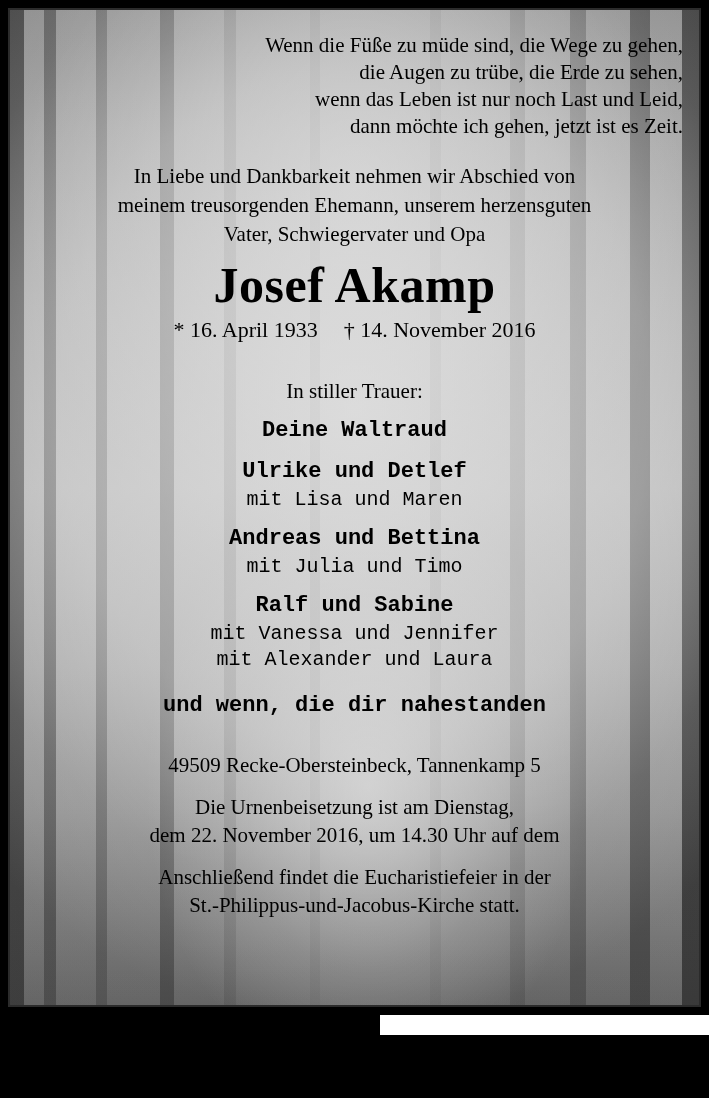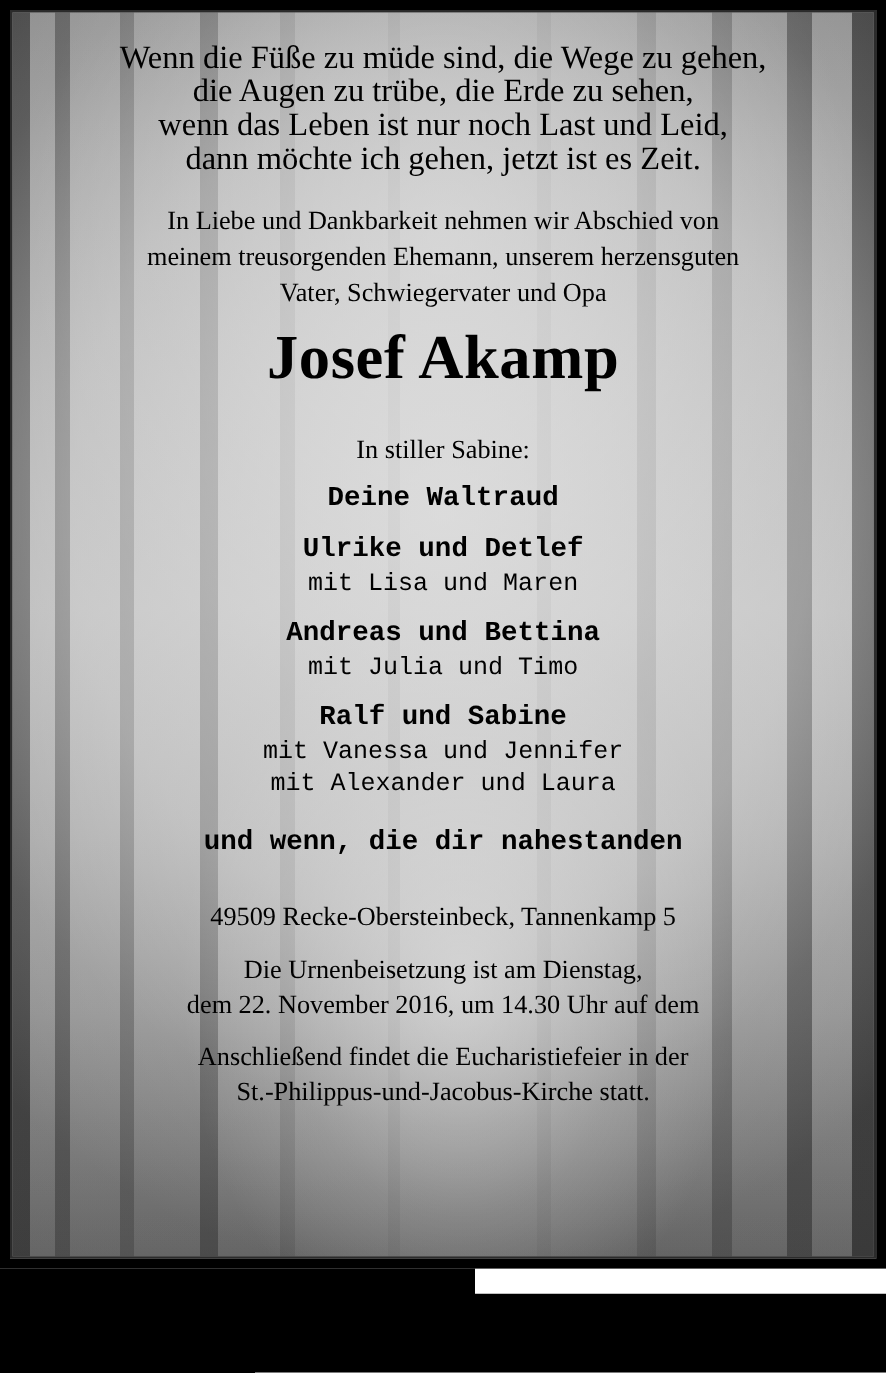--- a/index.html
+++ b/index.html
@@ -95,23 +95,24 @@
     position: relative;
     z-index: 2;
     width: 100%;
     height: 100%;
     box-sizing: border-box;
     padding: 22px 16px 10px 16px;
     text-align: center;
   }
 
   .poem {
-    font-size: 26px;
+    font-size: 21px;
     line-height: 27px;
     margin: 0 0 22px 0;
+    text-align: right;
   }
   .poem div { white-space: nowrap; }
 
   .intro {
     font-size: 21px;
     line-height: 29px;
     margin: 0 0 6px 0;
   }
   .intro div { white-space: nowrap; }
 
@@ -209,22 +210,25 @@
         </div>
 
         <div class="intro">
           <div>In Liebe und Dankbarkeit nehmen wir Abschied von</div>
           <div>meinem treusorgenden Ehemann, unserem herzensguten</div>
           <div>Vater, Schwiegervater und Opa</div>
         </div>
 
         <div class="name">Josef Akamp</div>
 
-
-        <div class="mourn-title">In stiller Sabine:</div>
+        <div class="dates">
+          <span>* 16. April 1933</span><span class="gap"></span><span>† 14. November 2016</span>
+        </div>
+
+        <div class="mourn-title">In stiller Trauer:</div>
 
         <div class="family">
           <div class="fam-primary">Deine Waltraud</div>
 
           <div class="fam-primary">Ulrike und Detlef</div>
           <div class="fam-secondary">mit Lisa und Maren</div>
 
           <div class="fam-primary">Andreas und Bettina</div>
           <div class="fam-secondary">mit Julia und Timo</div>
 

